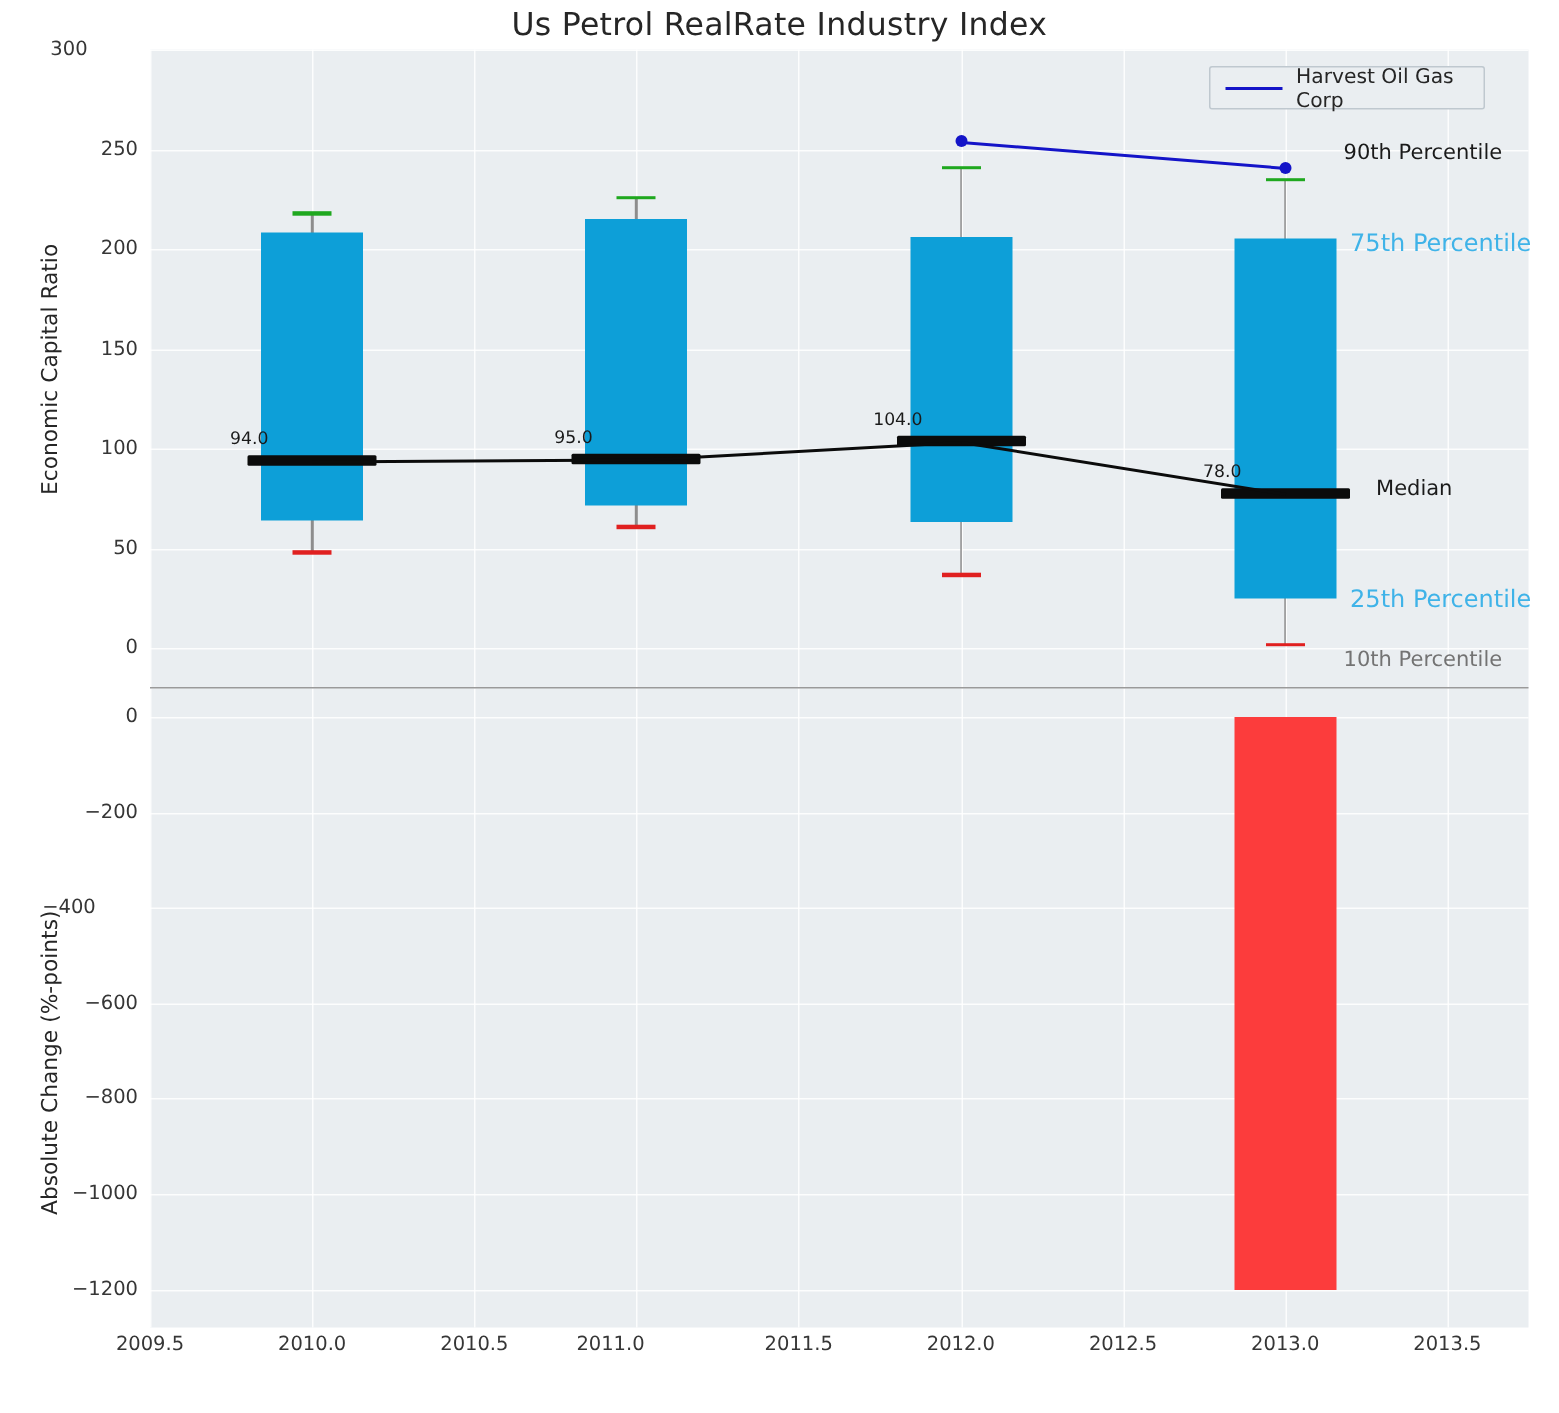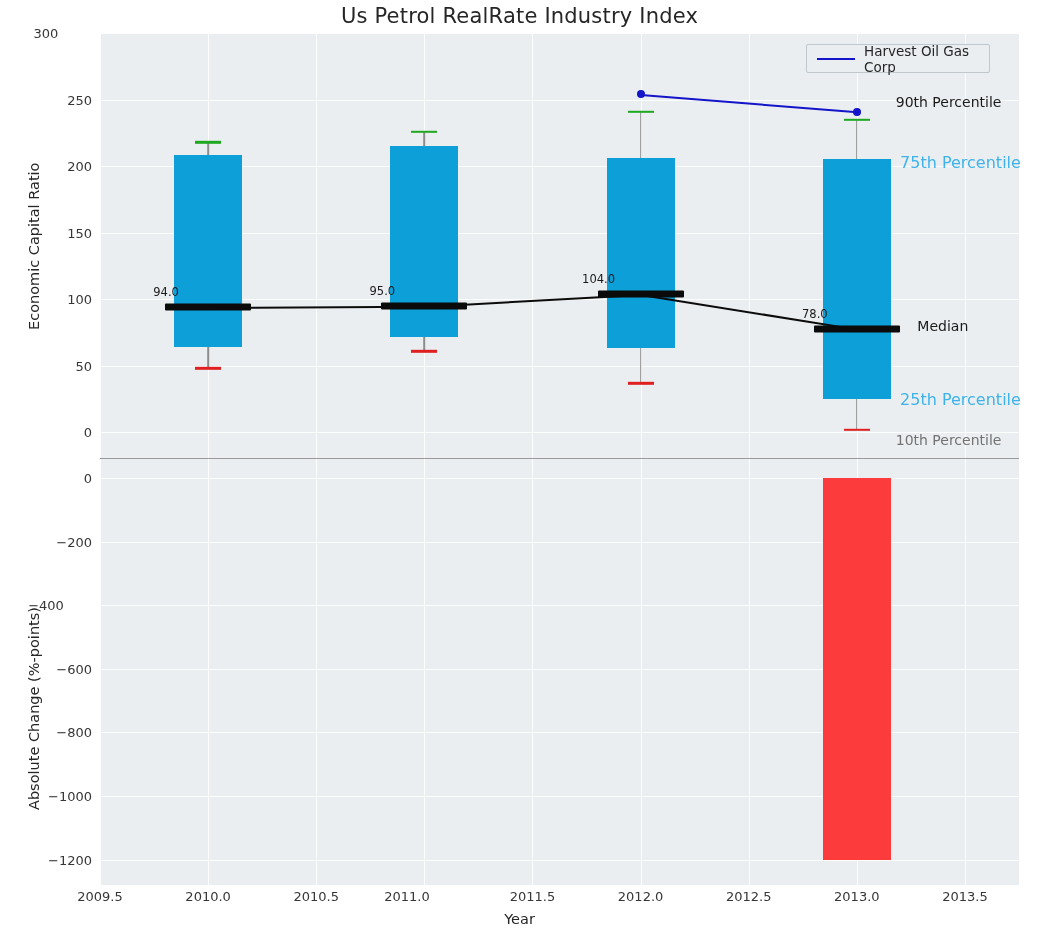--- a/index.html
+++ b/index.html
@@ -241,21 +241,20 @@
       <div class="gridline-v" style="left: 324.353px;"></div>
       <div class="gridline-v" style="left: 432.471px;"></div>
       <div class="gridline-v" style="left: 540.588px;"></div>
       <div class="gridline-v" style="left: 648.706px;"></div>
       <div class="gridline-v" style="left: 756.824px;"></div>
       <div class="gridline-v" style="left: 864.941px;"></div>
     </div>
 
   <div id="ylabel-top" class="ylabel">Economic Capital Ratio</div>
   <div id="ylabel-bottom" class="ylabel">Absolute Change (%-points)</div>
-  <div id="xlabel">Year</div>
 
   <div id="plot-layer">
       <div class="whisker-line" style="left: 208.118px; top: 142.162px; height: 226.312px;"></div>
       <div class="box" style="left: 174.118px; top: 155.475px; width: 68px; height: 191.7px;"></div>
       <div class="cap cap-top" style="left: 208.118px; top: 142.162px; width: 26px;"></div>
       <div class="cap cap-bottom" style="left: 208.118px; top: 368.475px; width: 26px;"></div>
       <div class="median-bar" style="left: 208.118px; top: 307.237px; width: 86px;"></div>
       <div class="median-label" style="left: 166.118px; top: 299.237px;">94.0</div>
       <div class="whisker-line" style="left: 424.353px; top: 131.512px; height: 219.656px;"></div>
       <div class="box" style="left: 390.353px; top: 146.156px; width: 68px; height: 190.369px;"></div>

